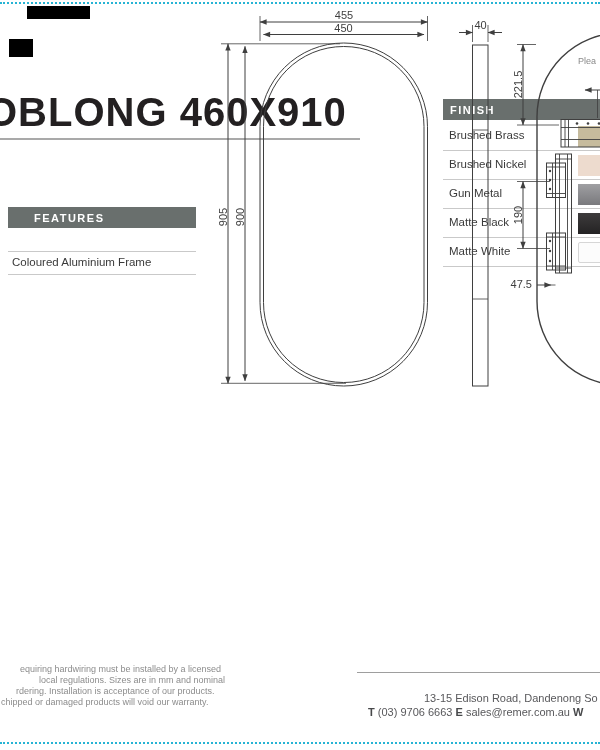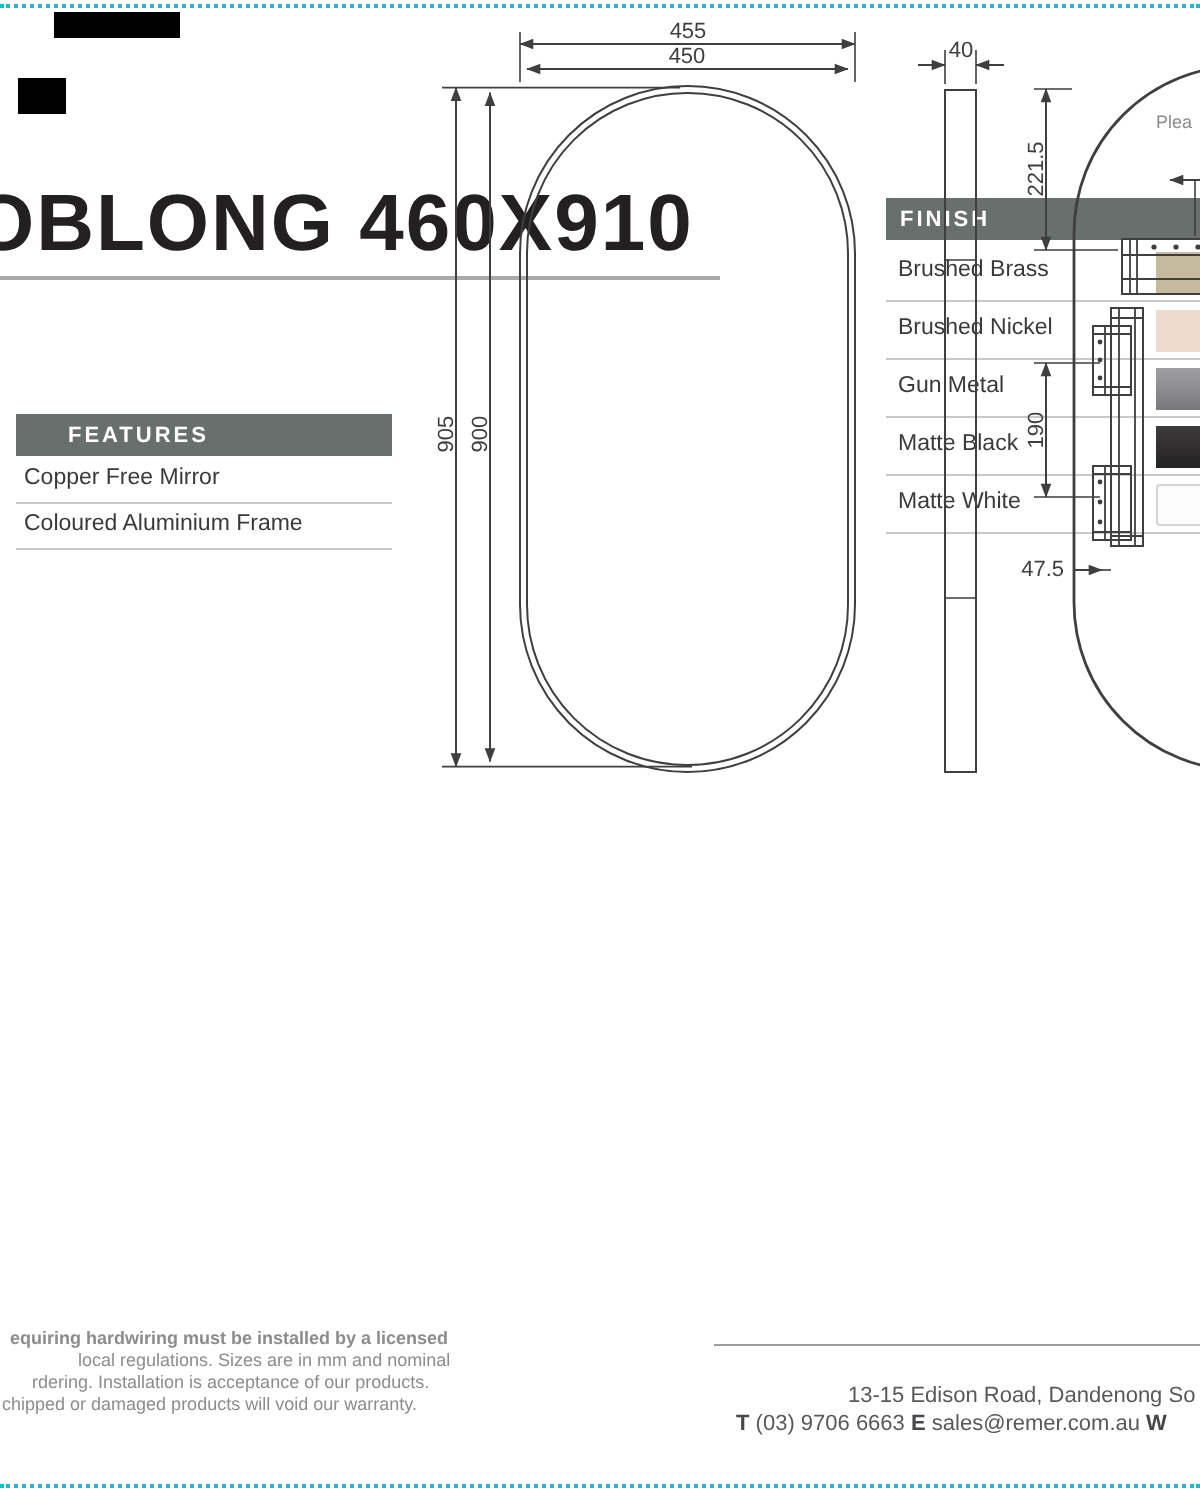--- a/index.html
+++ b/index.html
@@ -22,21 +22,21 @@
   .fin-row{left:443px;width:157px;height:29px;font-size:11.5px;line-height:29px;
            color:#3a3a3a;padding-left:6px;box-sizing:border-box;white-space:nowrap;}
   .swatch{left:578px;width:24px;height:21px;}
   .swatch-white{border:1px solid #d6d6d6;border-radius:2px;box-sizing:border-box;}
   .swatch-gun{background-image:linear-gradient(180deg,rgba(255,255,255,.18),rgba(0,0,0,.12));}
   .swatch-black{background-image:linear-gradient(180deg,rgba(255,255,255,.08),rgba(0,0,0,.2));}
   svg{position:absolute;left:0;top:0;}
   svg text{font-family:"Liberation Sans",sans-serif;font-size:11px;fill:#3f3f3f;}
   .fineprint{left:0;top:664px;font-size:9px;line-height:11px;color:#8c8c8c;white-space:nowrap;}
   .fineprint div{height:11px;}
-  .fp0{margin-left:5px;font-weight:bold;}.fp1{margin-left:7px;padding-left:32px;}.fp2{margin-left:3px;}
+  .fp0{margin-left:20px;}.fp1{margin-left:7px;padding-left:32px;}.fp2{margin-left:3px;}
   .fp3{margin-left:16px;}.fp4{margin-left:1px;}
   .foot-rule{left:357px;top:672px;width:243px;height:1px;background:#9e9e9e;}
   .addr1{left:424px;top:692px;font-size:11px;color:#58585b;white-space:nowrap;}
   .addr2{left:368px;top:706px;font-size:11px;color:#58585b;white-space:nowrap;}
   .blbl{font-weight:bold;color:#47484a;}
 </style>
 </head>
 <body>
 
 <div class="page">
@@ -62,21 +62,20 @@
   <div class="abs swatch swatch-gun" style="top: 184px; background-color: rgb(138, 138, 142);"></div>
   <div class="abs sep" style="left:443px;top:208px;width:157px;"></div>
   <div class="abs fin-row" style="top:208px;">Matte Black</div>
   <div class="abs swatch swatch-black" style="top: 213px; background-color: rgb(45, 43, 44);"></div>
   <div class="abs sep" style="left:443px;top:237px;width:157px;"></div>
   <div class="abs fin-row" style="top:237px;">Matte White</div>
   <div class="abs swatch swatch-white" style="top: 242px; background-color: rgb(252, 252, 252);"></div>
   <div class="abs sep" style="left:443px;top:266px;width:157px;"></div>
 
   <div class="abs secbar features-bar">FEATURES</div>
-  <div class="abs feat-row" style="top:228px;">Copper Free Mirror</div>
   <div class="abs sep" style="left:8px;top:251px;width:188px;"></div>
   <div class="abs feat-row" style="top:251px;">Coloured Aluminium Frame</div>
   <div class="abs sep" style="left:8px;top:274px;width:188px;"></div>
 
   <svg width="600" height="400" viewBox="0 270 600 400">
     <defs>
       <marker id="arr" viewBox="0 0 10 10" refX="9.5" refY="5" markerWidth="9" markerHeight="7" orient="auto-start-reverse">
         <path d="M0,1.2 L10,5 L0,8.8 z" fill="#3f3f3f"></path>
       </marker>
     </defs>

